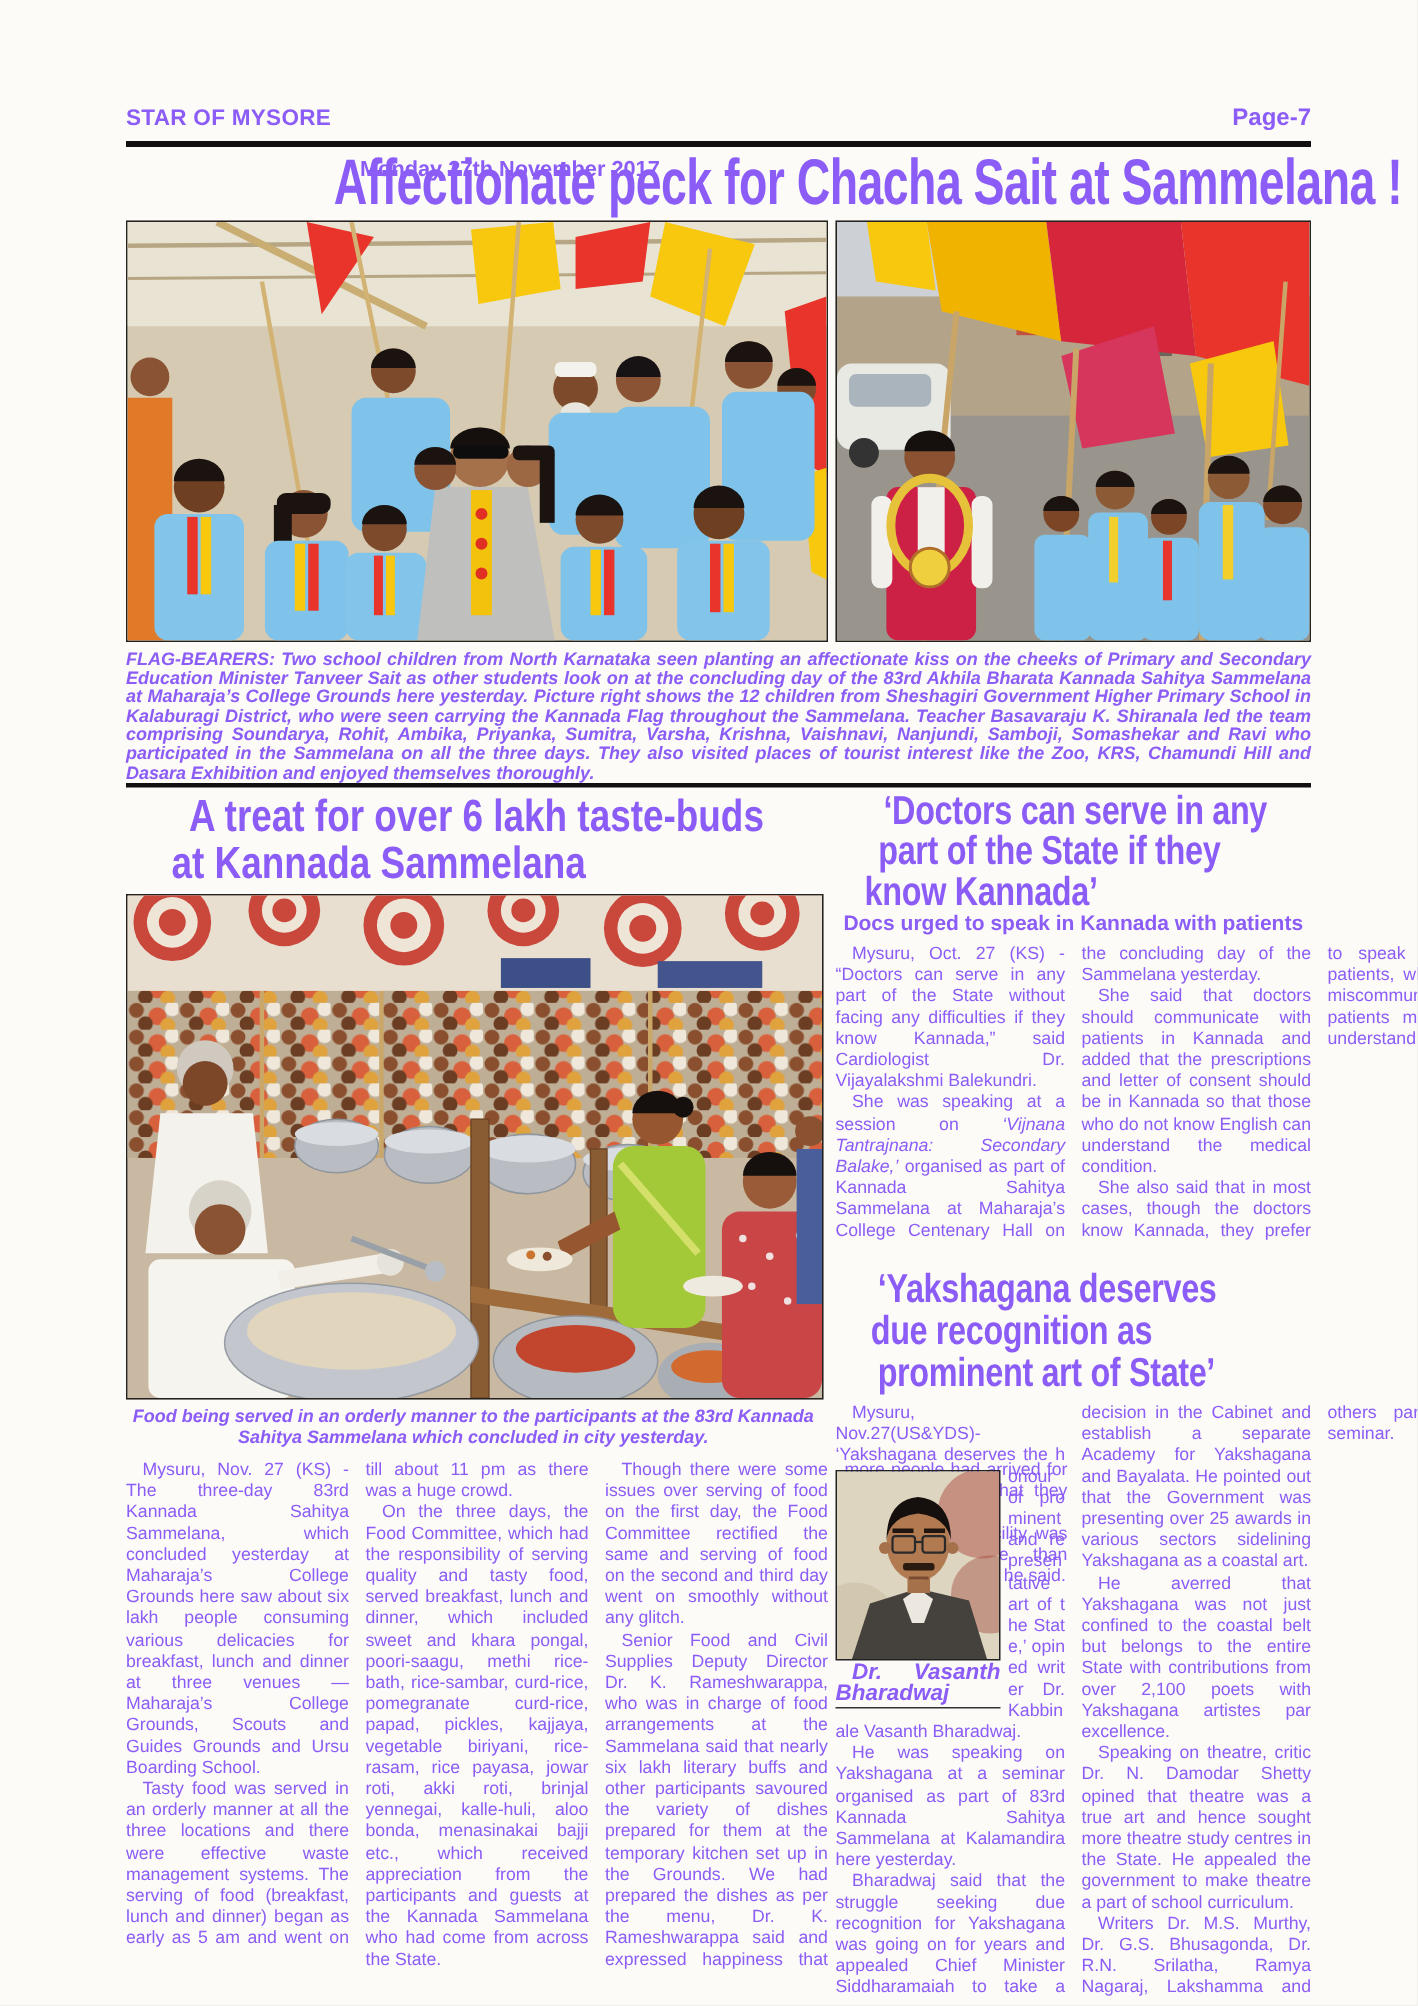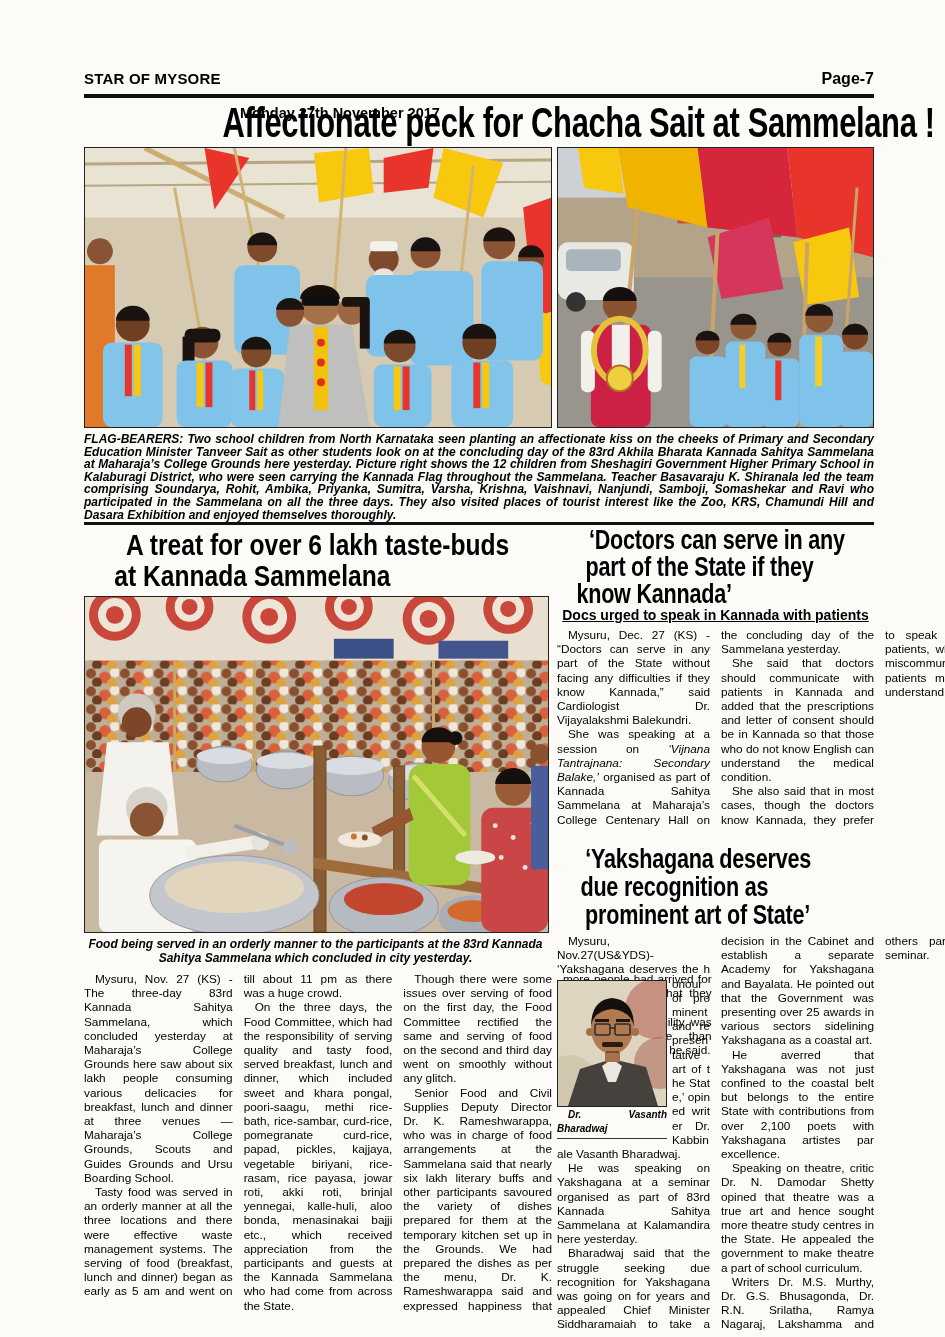--- a/index.html
+++ b/index.html
@@ -1,17 +1,17 @@
 <!DOCTYPE html>
 <html><head>
 <meta charset="utf-8">
 <style>
   html,body{margin:0;padding:0;background:#e9e7e2;}
   .page{position:relative;width:945px;height:1337px;background:#fcfbf8;margin:0 auto;
-        font-family:"Liberation Sans", sans-serif;color:#000000;overflow:hidden;}
+        font-family:"Liberation Sans", sans-serif;color:#8b5cf6;overflow:hidden;}
   .abs{position:absolute;}
   
   .masthead{font-size:15px;font-weight:bold;letter-spacing:.2px;}
   .hdate{font-size:14.5px;font-weight:bold;margin-top:35px;}
   .pageno{font-size:16px;font-weight:bold;}
   .rule{background:#111;}
   
   .cwrap{text-align:left;}
   .condense{display:inline-block;white-space:nowrap;font-weight:bold;transform-origin:center;}
   .h-main{font-size:43px;transform:scaleX(.72);letter-spacing:-.5px;}
@@ -26,21 +26,21 @@
   .food-caption{font-size:12px;line-height:13.6px;font-weight:bold;font-style:italic;text-align:center;}
   
   .body{font-size:11.8px;line-height:14.2px;text-align:justify;column-fill:auto;}
   .cols3{column-count:3;column-gap:11px;}
   .cols2{column-count:2;column-gap:11px;}
   .body p{margin:0;text-indent:11px;}
   .body em{font-style:italic;}
   
   .portrait{float:left;width:110px;margin:3px 5px 1px 0;}
   .portrait svg{display:block;width:108px;height:125px;border:1px solid #222;}
-  .portrait-caption{display:block;font-size:10px;font-weight:bold;font-style:italic;
+  .portrait-caption{display:block;font-size:15px;font-weight:bold;font-style:italic;
                     padding:1px 0 2px 0;border-bottom:1px solid #333;}
   .wrap-tight{word-break:break-all;}
 </style>
 </head>
 <body>
 
 <div class="page">
 
   <div class="abs masthead" style="left:84px;top:70px;">STAR OF MYSORE</div>
   <div class="abs hdate" style="left:240px;top:70px;">Monday 27th November 2017</div>
@@ -317,24 +317,24 @@
     <p>Though there were some issues over serving of food on the first day, the Food Committee rectified the same and serving of food on the second and third day went on smoothly without any glitch.</p>
     <p>Senior Food and Civil Supplies Deputy Director Dr. K. Rameshwarappa, who was in charge of food arrangements at the Sammelana said that nearly six lakh literary buffs and other participants savoured the variety of dishes prepared for them at the temporary kitchen set up in the Grounds. We had prepared the dishes as per the menu, Dr. K. Rameshwarappa said and expressed happiness that more people had arrived for the lit fest than what they had expected.</p>
     <p>The boarding facility was availed by more than 10,000 participants, he said.</p>
   </div>
 
   <div class="abs cwrap" style="left:557px;top:527px;width:317px;">
     <span class="condense h-right">‘Doctors can serve in any</span><br>
     <span class="condense h-right">part of the State if they</span><br>
     <span class="condense h-right">know Kannada’</span>
   </div>
-  <div class="abs subhead" style="left:557px;top:607px;width:317px;text-decoration:underline;">Docs urged to speak in Kannada with patients</div>
+  <div class="abs subhead" style="left:557px;top:607px;width:317px;">Docs urged to speak in Kannada with patients</div>
 
   <div class="abs body cols2" style="left:557px;top:628px;width:317px;height:212px;">
-    <p>Mysuru, Dec. 27 (KS) - “Doctors can serve in any part of the State without facing any difficulties if they know Kannada,” said Cardiologist Dr. Vijayalakshmi Balekundri.</p>
+    <p>Mysuru, Oct. 27 (KS) - “Doctors can serve in any part of the State without facing any difficulties if they know Kannada,” said Cardiologist Dr. Vijayalakshmi Balekundri.</p>
     <p><span>She was speaking at a session on </span><em>‘Vijnana Tantrajnana: Secondary Balake,’</em><span> organised as part of Kannada Sahitya Sammelana at Maharaja’s College Centenary Hall on the concluding day of the Sammelana yesterday.</span></p>
     <p>She said that doctors should communicate with patients in Kannada and added that the prescriptions and letter of consent should be in Kannada so that those who do not know English can understand the medical condition.</p>
     <p>She also said that in most cases, though the doctors know Kannada, they prefer to speak in English with patients, which may lead to miscommunication as most patients may not know or understand English.</p>
   </div>
 
   <div class="abs cwrap" style="left:557px;top:845px;width:317px;">
     <span class="condense h-right" style="line-height:28px;">‘Yakshagana deserves</span><br>
     <span class="condense h-right" style="line-height:28px;">due recognition as</span><br>
     <span class="condense h-right" style="line-height:28px;">prominent art of State’</span>
   </div>

